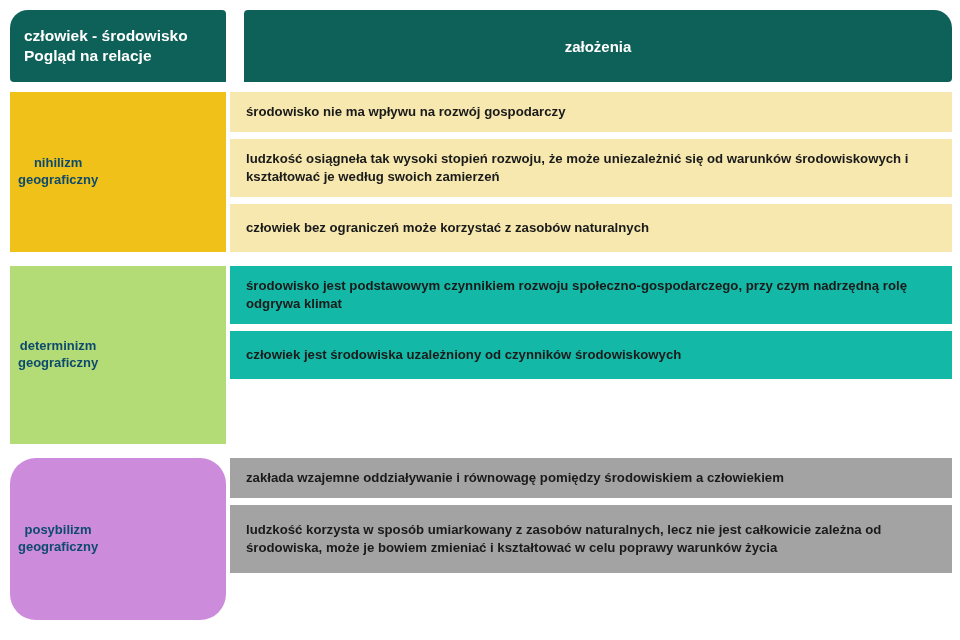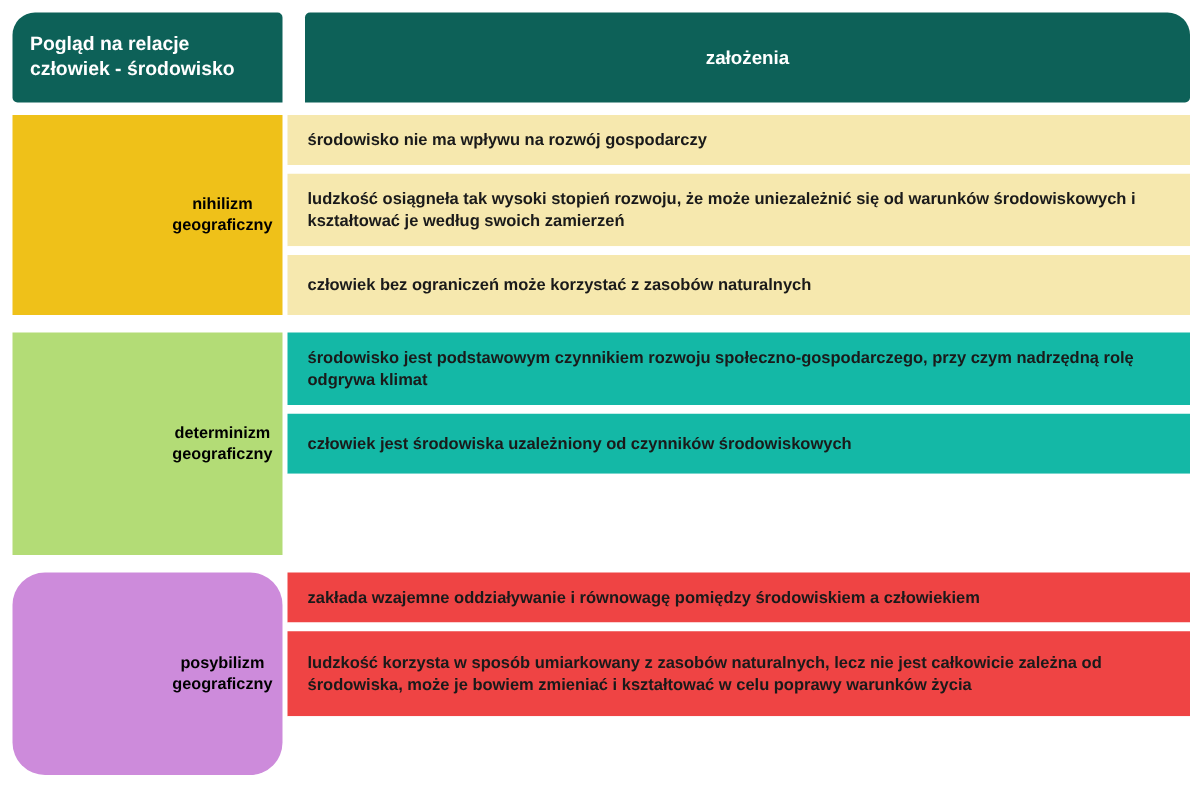--- a/index.html
+++ b/index.html
@@ -67,25 +67,25 @@
     position: absolute;
     left: 10px;
     width: 942px;
     display: flex;
   }
   .sec-label {
     width: 216px;
     flex: 0 0 216px;
     display: flex;
     align-items: center;
-    justify-content: flex-end;
+    justify-content: flex-start;
     text-align: center;
     font-size: 13px;
     font-weight: bold;
-    color: #000000;
+    color: #0c4a6e;
     line-height: 1.3;
     box-sizing: border-box;
     padding: 4px 8px;
   }
   .sec-rows {
     flex: 1;
     margin-left: 4px;
     display: flex;
     flex-direction: column;
   }
@@ -111,33 +111,33 @@
   #sec-determinizm .sec-label { background: #B3DC76; }
   #sec-determinizm .row { background: #14b8a6; }
 
   
   #sec-posybilizm { top: 458px; height: 162px; }
   #sec-posybilizm .sec-label {
     background: #CD8BDB;
     border-bottom-left-radius: 18px;
     border-radius: 26px;
   }
-  #sec-posybilizm .row { background: #ef4444; }
+  #sec-posybilizm .row { background: #a3a3a3; }
   #sec-posybilizm .row:last-child { border-bottom-right-radius: 18px; }
 </style>
 </head>
 <body>
 
 <div id="board">
 
   <div class="header-row">
     <div class="header-left">
       <div class="title">
+        <div>człowiek - środowisko</div>
         <div>Pogląd na relacje</div>
-        <div>człowiek - środowisko</div>
       </div>
     </div>
     <div class="header-right">
       <div class="title">założenia</div>
     </div>
   </div>
 
   <div class="section" id="sec-nihilizm">
     <div class="sec-label">
       <div>

